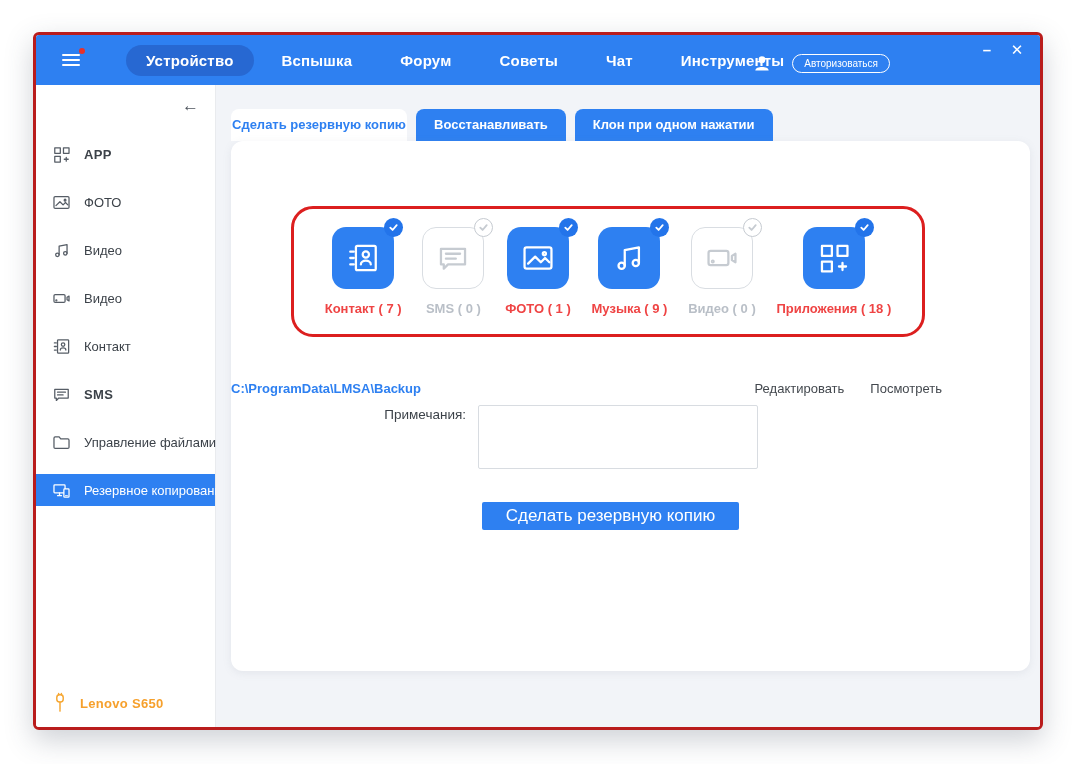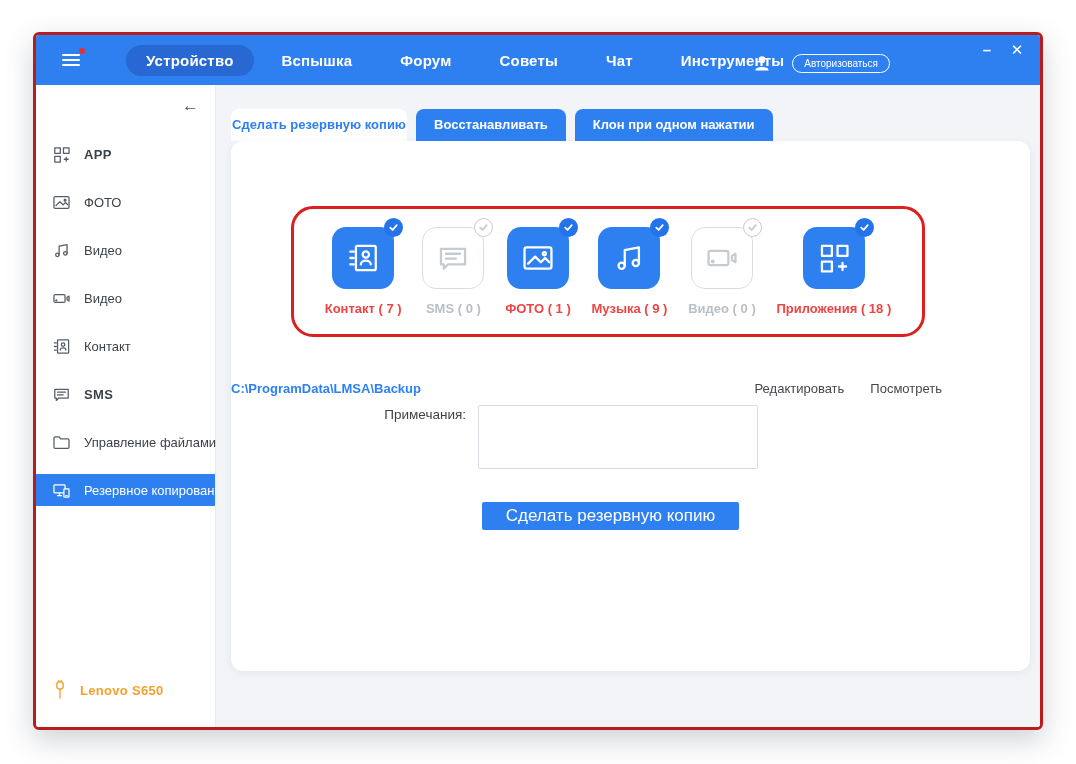--- a/index.html
+++ b/index.html
@@ -29,21 +29,21 @@
   .sidebar{ width:180px; background:#ffffff; border-right:1px solid #e9ebee; position:relative; flex:0 0 auto; }
   .collapse-row{ display:flex; justify-content:flex-end; padding:12px 16px 8px 0; }
   .collapse-arrow{ color:#4d545c; font-size:17px; cursor:pointer; line-height:1; }
   .side-list{ margin-top:16px; }
   .side-item{ display:flex; align-items:center; height:32px; margin-bottom:16px; padding-left:16px; cursor:pointer; color:#3c4249; }
   .side-item svg{ width:19px; height:19px; stroke:#565d66; flex:0 0 auto; }
   .side-item .side-label{ margin-left:13px; font-size:13px; white-space:nowrap; }
   .side-item.bold .side-label{ font-weight:700; letter-spacing:.4px; }
   .side-item.active{ background:#2e80f1; color:#ffffff; }
   .side-item.active svg{ stroke:#ffffff; }
-  .device-row{ position:absolute; left:16px; bottom:26px; display:flex; align-items:center; }
+  .device-row{ position:absolute; left:16px; bottom:13px; display:flex; align-items:center; }
   .device-row svg{ width:16px; height:22px; stroke:#f6a732; }
   .device-name{ margin-left:12px; color:#f6a02c; font-size:13px; font-weight:700; letter-spacing:.3px; }
   
   .main{ flex:1; background:#f2f4f8; display:flex; flex-direction:column; min-width:0; position:relative; }
   .tabs-row{ display:flex; align-items:flex-end; margin:24px 0 0 15px; height:32px; position:relative; z-index:1; gap:9px; }
   .tab{ font-size:13px; font-weight:700; padding:0 18px; height:32px; line-height:32px; cursor:pointer; white-space:nowrap; }
   .tab.active{ background:#ffffff; color:#2e80f1; border-radius:8px 8px 0 0; width:176px; text-align:center; padding:0; }
   .tab.inactive{ background:#2e80f1; color:#ffffff; border-radius:8px; height:40px; margin-bottom:-8px; }
   .content-card{ position:relative; z-index:2; margin:0 10px 0 15px; height:530px; background:#ffffff; border-radius:12px; box-shadow:0 2px 8px rgba(120,130,150,.12); }
   

